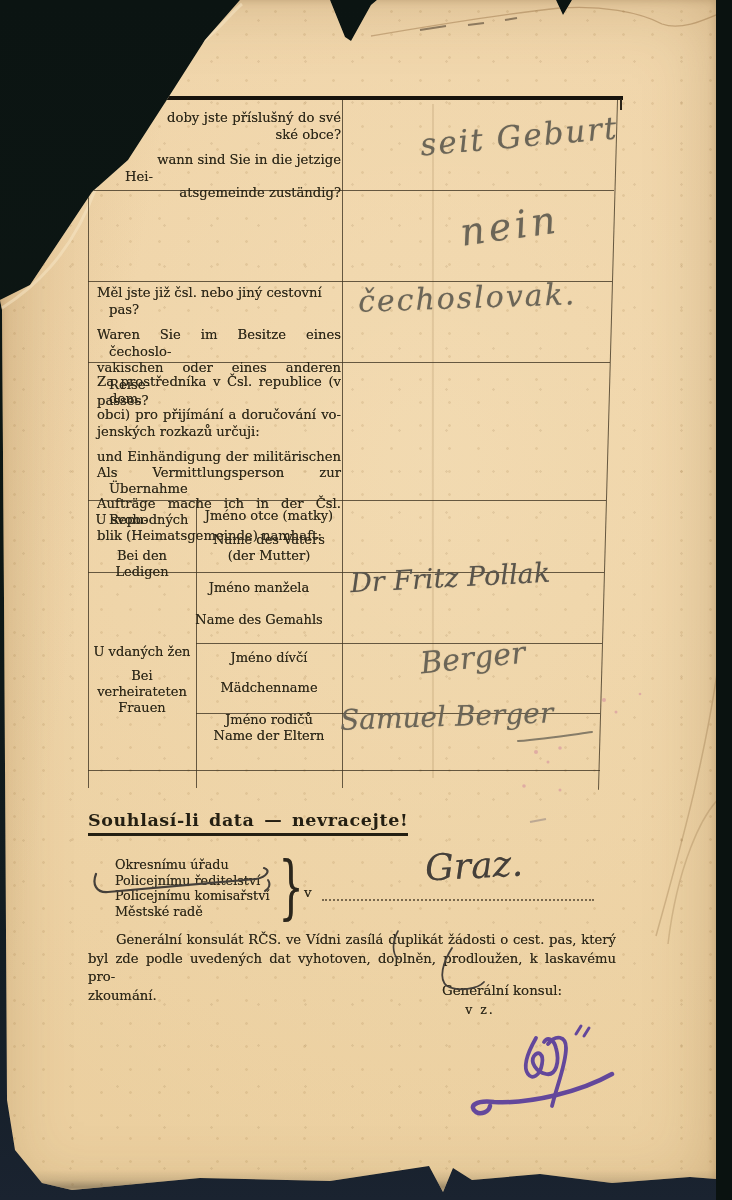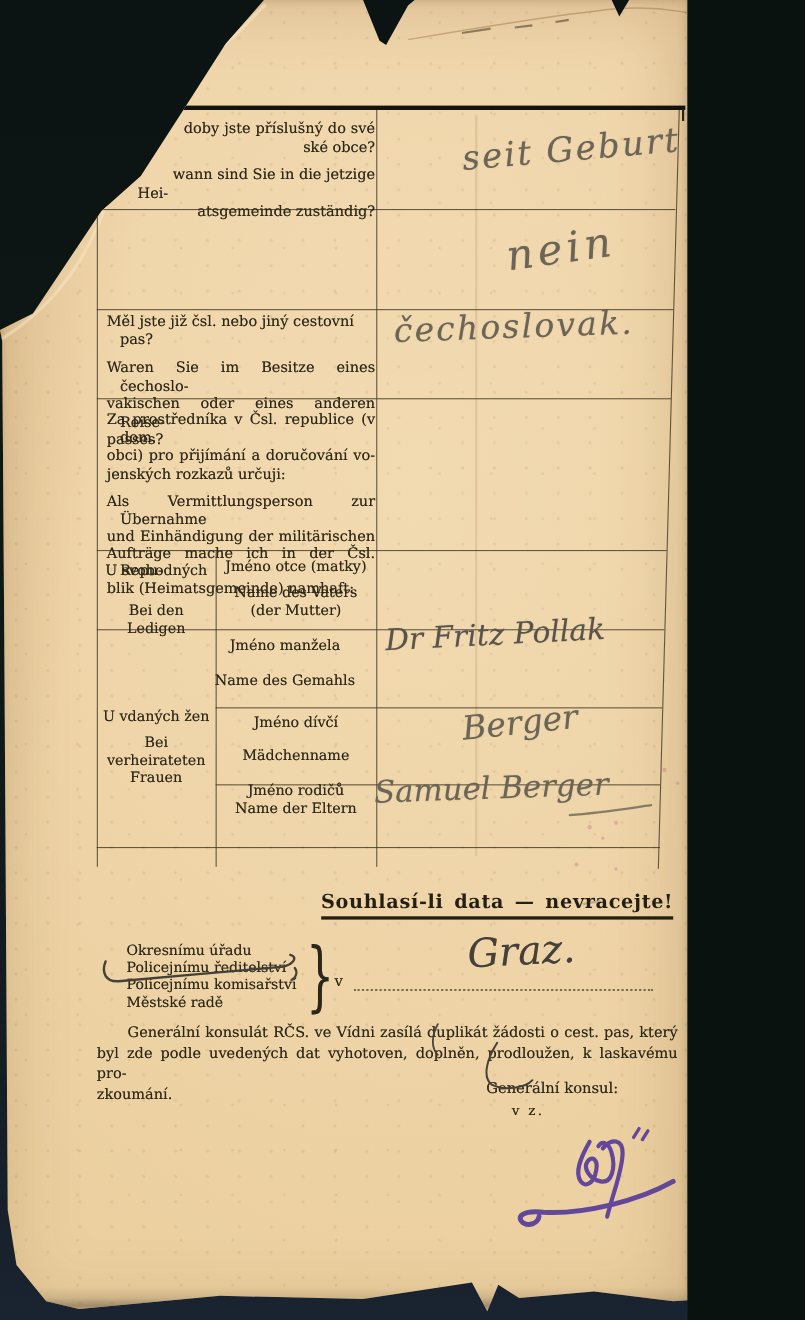--- a/index.html
+++ b/index.html
@@ -1,16 +1,16 @@
 <!DOCTYPE html>
 <html><head>
 <meta charset="utf-8">
 <style>
   html,body{margin:0;padding:0;background:#0a1210;}
-  .stage{position:relative;width:625px;height:1200px;overflow:hidden;
+  .stage{position:relative;width:716px;height:1200px;overflow:hidden;
     background:linear-gradient(180deg,#0b1412 0%,#0d1714 45%,#131d24 80%,#1a2330 100%);
     font-family:"DejaVu Serif","Liberation Serif",serif;}
   
   .paper{position:absolute;inset:0;
     clip-path:polygon(240px 0,330px 0,345px 37px,351px 41px,371px 5px,377px 0,556px 0,563px 15px,572px 0,726px 0,729px 400px,727px 1180px,690px 1177px,612px 1183px,540px 1174px,472px 1180px,453px 1168px,443px 1192px,429px 1166px,330px 1181px,200px 1178px,72px 1190px,42px 1183px,15px 1150px,7px 1100px,4px 600px,2px 310px,0 300px,30px 285px,92px 192px,128px 160px,168px 98px,205px 40px);
     background-image:
       radial-gradient(circle,rgba(158,118,64,.16) 1px,transparent 1.7px),
       radial-gradient(circle,rgba(120,85,45,.12) 1px,transparent 1.5px),
       linear-gradient(100deg,rgba(196,156,102,.28),rgba(0,0,0,0) 20%),
       radial-gradient(ellipse 120% 90% at 60% 38%,rgba(255,243,215,.25),rgba(0,0,0,0) 72%),
@@ -36,21 +36,21 @@
   .torn p{text-indent:0;text-align:right;}
   .torn .i1{padding-left:70px;}
   .torn .i2{padding-left:49px;}
   .torn .i3{padding-left:28px;}
   .torn .i4{padding-left:14px;}
   
   .hand{position:absolute;font-style:italic;color:#6b6557;white-space:nowrap;
     font-family:"DejaVu Serif",serif;text-shadow:0 0 1px rgba(107,101,87,.45);}
   .ink{color:#45403a;text-shadow:0 0 .6px rgba(69,64,58,.5);}
   
-  .notice{position:absolute;left:88px;top:810px;width:524px;text-align:right;}
+  .notice{position:absolute;left:88px;top:810px;width:524px;text-align:left;}
   .notice span{display:inline-block;font-weight:bold;font-size:17.5px;letter-spacing:.6px;word-spacing:3px;
     color:#241f12;border-bottom:3px solid #241f12;padding-bottom:3px;}
   .authorities{position:absolute;left:115px;top:857px;font-size:12.8px;line-height:15.6px;}
   .authorities div{margin:0;}
   .brace{position:absolute;left:270px;top:849px;font-size:66px;color:#2b261c;
     transform:scale(.6,1.05);transform-origin:center;font-weight:normal;}
   .v-label{position:absolute;left:304px;top:884px;font-size:13.5px;}
   .dotline{position:absolute;left:322px;top:884px;width:272px;height:15px;
     border-bottom:2px dotted rgba(100,86,62,.85);}
   .bodytext{position:absolute;left:88px;top:931px;width:528px;font-size:13.2px;line-height:18.5px;}
@@ -124,22 +124,22 @@
       </div>
     </div>
 
     <div class="qblock print" style="left:97px;top:374px;">
       <div class="grp">
         <p class="j">Za prostředníka v Čsl. republice (v dom.</p>
         <p class="j">obci) pro přijímání a doručování vo-</p>
         <p>jenských rozkazů určuji:</p>
       </div>
       <div class="de4">
+        <p class="j">und Einhändigung der militärischen</p>
         <p class="j">Als Vermittlungsperson zur Übernahme</p>
-        <p class="j">und Einhändigung der militärischen</p>
         <p class="j">Aufträge mache ich in der Čsl. Repu-</p>
         <p>blik (Heimatsgemeinde) namhaft:</p>
       </div>
     </div>
 
     <div class="cblock print" style="left:89px;top:512px;width:106px;">
       <p>U svobodných</p>
       <p style="margin-top:20px;">Bei den Ledigen</p>
     </div>
     <div class="cblock print" style="left:198px;top:508px;width:142px;">

